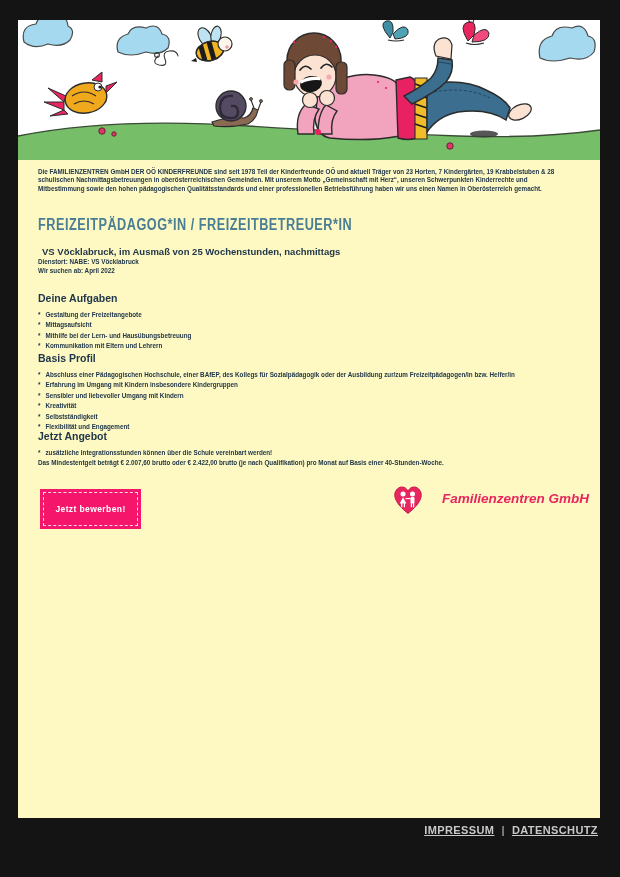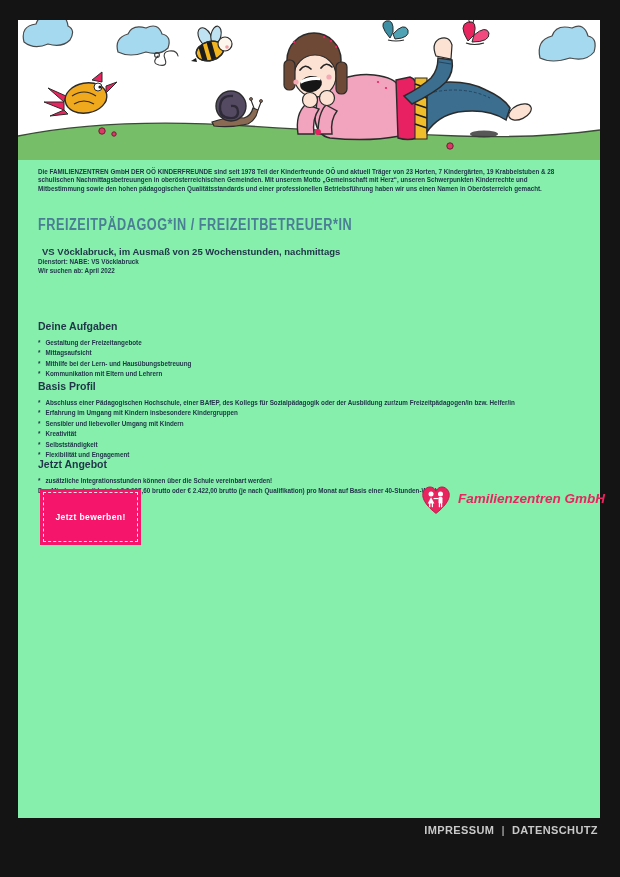--- a/index.html
+++ b/index.html
@@ -4,60 +4,60 @@
 <style>
   html,body{margin:0;padding:0;}
   body{
     width:620px;height:877px;position:relative;overflow:hidden;
     background:#141414;
     font-family:"Liberation Sans", sans-serif;
     -webkit-font-smoothing:antialiased;
   }
   .card{
     position:absolute;left:18px;top:20px;width:582px;height:798px;
-    background:#86efac;
+    background:#fef9c3;
   }
   .illu{
     position:absolute;left:0;top:0;width:582px;height:140px;background:#fff;overflow:hidden;
   }
   .illu svg{display:block;}
   .content-block{position:absolute;left:20px;right:26px;color:#21374A;}
   .intro{top:148px;font-size:6.3px;line-height:1.34;font-weight:bold;margin:0;}
   .title-wrap{top:195px;}
   .title{
     display:inline-block;margin:0;color:#4A7E95;
     font-size:15.5px;font-weight:bold;letter-spacing:.6px;white-space:nowrap;
     transform:scale(.82,1.12);transform-origin:left center;
   }
   .subtitle{top:222px;font-size:9.5px;font-weight:bold;margin:4px;}
   .meta{top:237px;font-size:6.3px;font-weight:bold;line-height:1.5;margin:0;}
   .meta div{margin:0;}
-  .sec{color:#21374A;margin-top:28px;}
+  .sec{color:#21374A;}
   .sec h3{font-size:10.5px;font-weight:bold;margin:0 0 7px 0;}
   .sec ul{list-style:none;margin:0;padding:0;}
   .sec li{display:flex;gap:5px;font-size:6.3px;font-weight:bold;line-height:1.25;margin:0 0 2.6px 0;}
   .sec li .mk{flex:0 0 auto;}
   .sec .note{font-size:6.3px;font-weight:bold;margin-top:2px;line-height:1.3;}
   .sec1{top:272px;} .sec2{top:332px;} .sec3{top:410px;}
   .apply{
-    position:absolute;left:22px;top:469px;width:101px;height:56px;
+    position:absolute;left:22px;top:469px;width:101px;height:40px;
     background:#F5156B;border:none;color:#fff;
     font-family:"Liberation Sans",sans-serif;font-size:8.5px;font-weight:bold;letter-spacing:.4px;
     cursor:pointer;padding:0;
   }
   .apply::after{content:"";position:absolute;inset:3px;border:1px dashed rgba(255,255,255,.85);pointer-events:none;}
-  .logo{position:absolute;left:400px;top:462px;display:flex;align-items:center;gap:4px;}
+  .logo{position:absolute;left:372px;top:462px;display:flex;align-items:center;gap:16px;}
   .logo .ltxt{font-style:italic;font-weight:bold;font-size:13.5px;line-height:16px;white-space:nowrap;}
   .logo .l1{color:#E8255F;}
   .logo .l2{color:#2F7793;}
   .footer{
     position:absolute;top:824px;right:22px;
     font-size:11px;font-weight:bold;letter-spacing:.4px;color:#C9C9C9;
   }
-  .footer a{color:#C9C9C9;cursor:pointer;}
+  .footer a{color:#C9C9C9;text-decoration:underline;cursor:pointer;}
   .footer .sep{color:#9a9a9a;margin:0 7px;text-decoration:none;}
 </style>
 </head>
 <body>
 
 <div class="card">
 
   <div class="illu">
     <svg width="582" height="140" viewBox="0 0 582 140">
       <rect x="0" y="0" width="582" height="140" fill="#ffffff"></rect>

